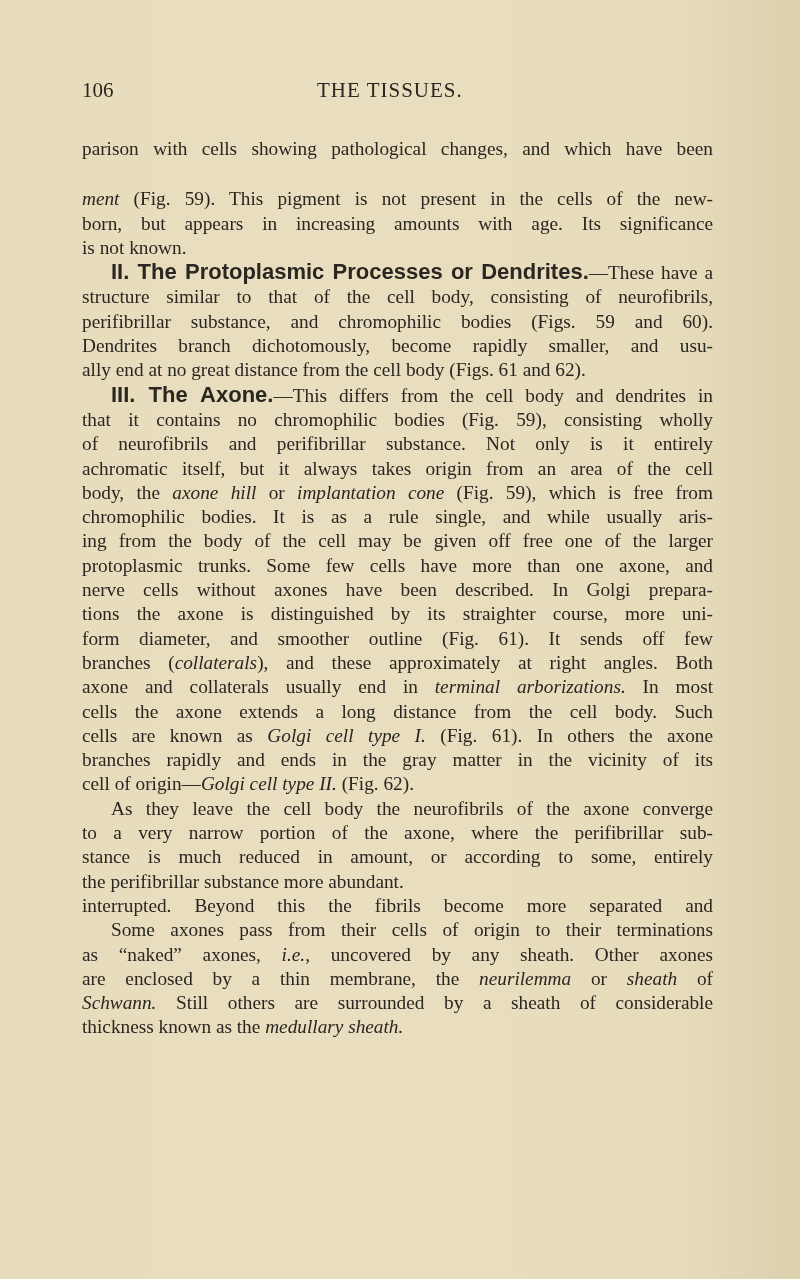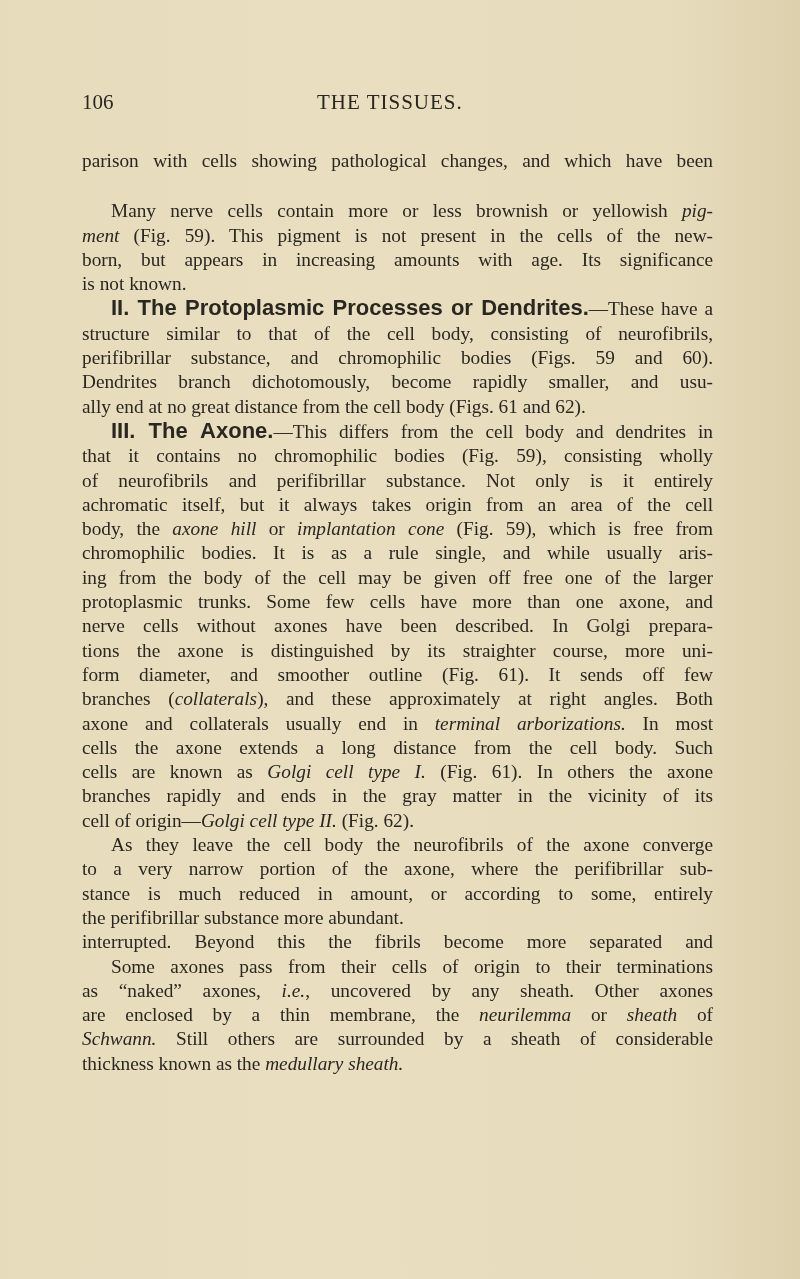--- a/index.html
+++ b/index.html
@@ -3,21 +3,21 @@
 <meta charset="utf-8">
 <style>
   html, body { margin:0; padding:0; }
   body {
     width:800px; height:1279px; overflow:hidden;
     background: linear-gradient(90deg, #e6dcbc 0%, #e9dfc0 40%, #e6dbbb 85%, #dcd0ad 100%);
     font-family: "Liberation Serif", "DejaVu Serif", serif;
     color:#2a2620;
     position:relative;
   }
-  .page { position:absolute; left:0; top:12px; width:800px; height:957px; }
+  .page { position:absolute; left:0; top:0; width:800px; height:957px; }
   .header { position:absolute; top:78px; left:82px; width:630px; height:30px; font-size:21px; }
   .page-num { position:absolute; left:0; top:0; }
   .running-head { position:absolute; left:235px; top:0; letter-spacing:1px; }
   .text { position:absolute; left:82px; top:137px; width:631px; font-size:19.3px; line-height:24.3px; text-align:justify; }
   .line { display:block; white-space:nowrap; text-align-last:justify; text-align:justify; }
   .line.last { text-align-last:left; }
   .indent { padding-left:29px; }
   .gap { height:26px; }
   i { font-style:italic; }
   b { font-family:"Liberation Sans", "DejaVu Sans", sans-serif; font-weight:bold; font-size:22px; }
@@ -30,21 +30,20 @@
     <span class="page-num">106</span>
     <span class="running-head">THE TISSUES.</span>
   </div>
 
   <div class="text">
     <div>
         <span class="line"><span>parison with cells showing pathological changes, and which have been</span></span>
       </div>
     <div class="gap"></div>
     <div>
-        <span class="line indent"><span>Many nerve cells contain more or less brownish or yellowish </span><i>pig-</i></span>
         <span class="line"><i>ment</i><span> (Fig. 59).   This pigment is not present in the cells of the new-</span></span>
         <span class="line"><span>born, but appears in increasing amounts with age.   Its significance</span></span>
         <span class="line last"><span>is not known.</span></span>
       </div>
     <div>
         <span class="line indent"><b>II. The Protoplasmic Processes or Dendrites.</b><span>—These have a</span></span>
         <span class="line"><span>structure similar to that of the cell body, consisting of neurofibrils,</span></span>
         <span class="line"><span>perifibrillar substance, and chromophilic bodies (Figs. 59 and 60).</span></span>
         <span class="line"><span>Dendrites branch dichotomously, become rapidly smaller, and usu-</span></span>
         <span class="line last"><span>ally end at no great distance from the cell body (Figs. 61 and 62).</span></span>

